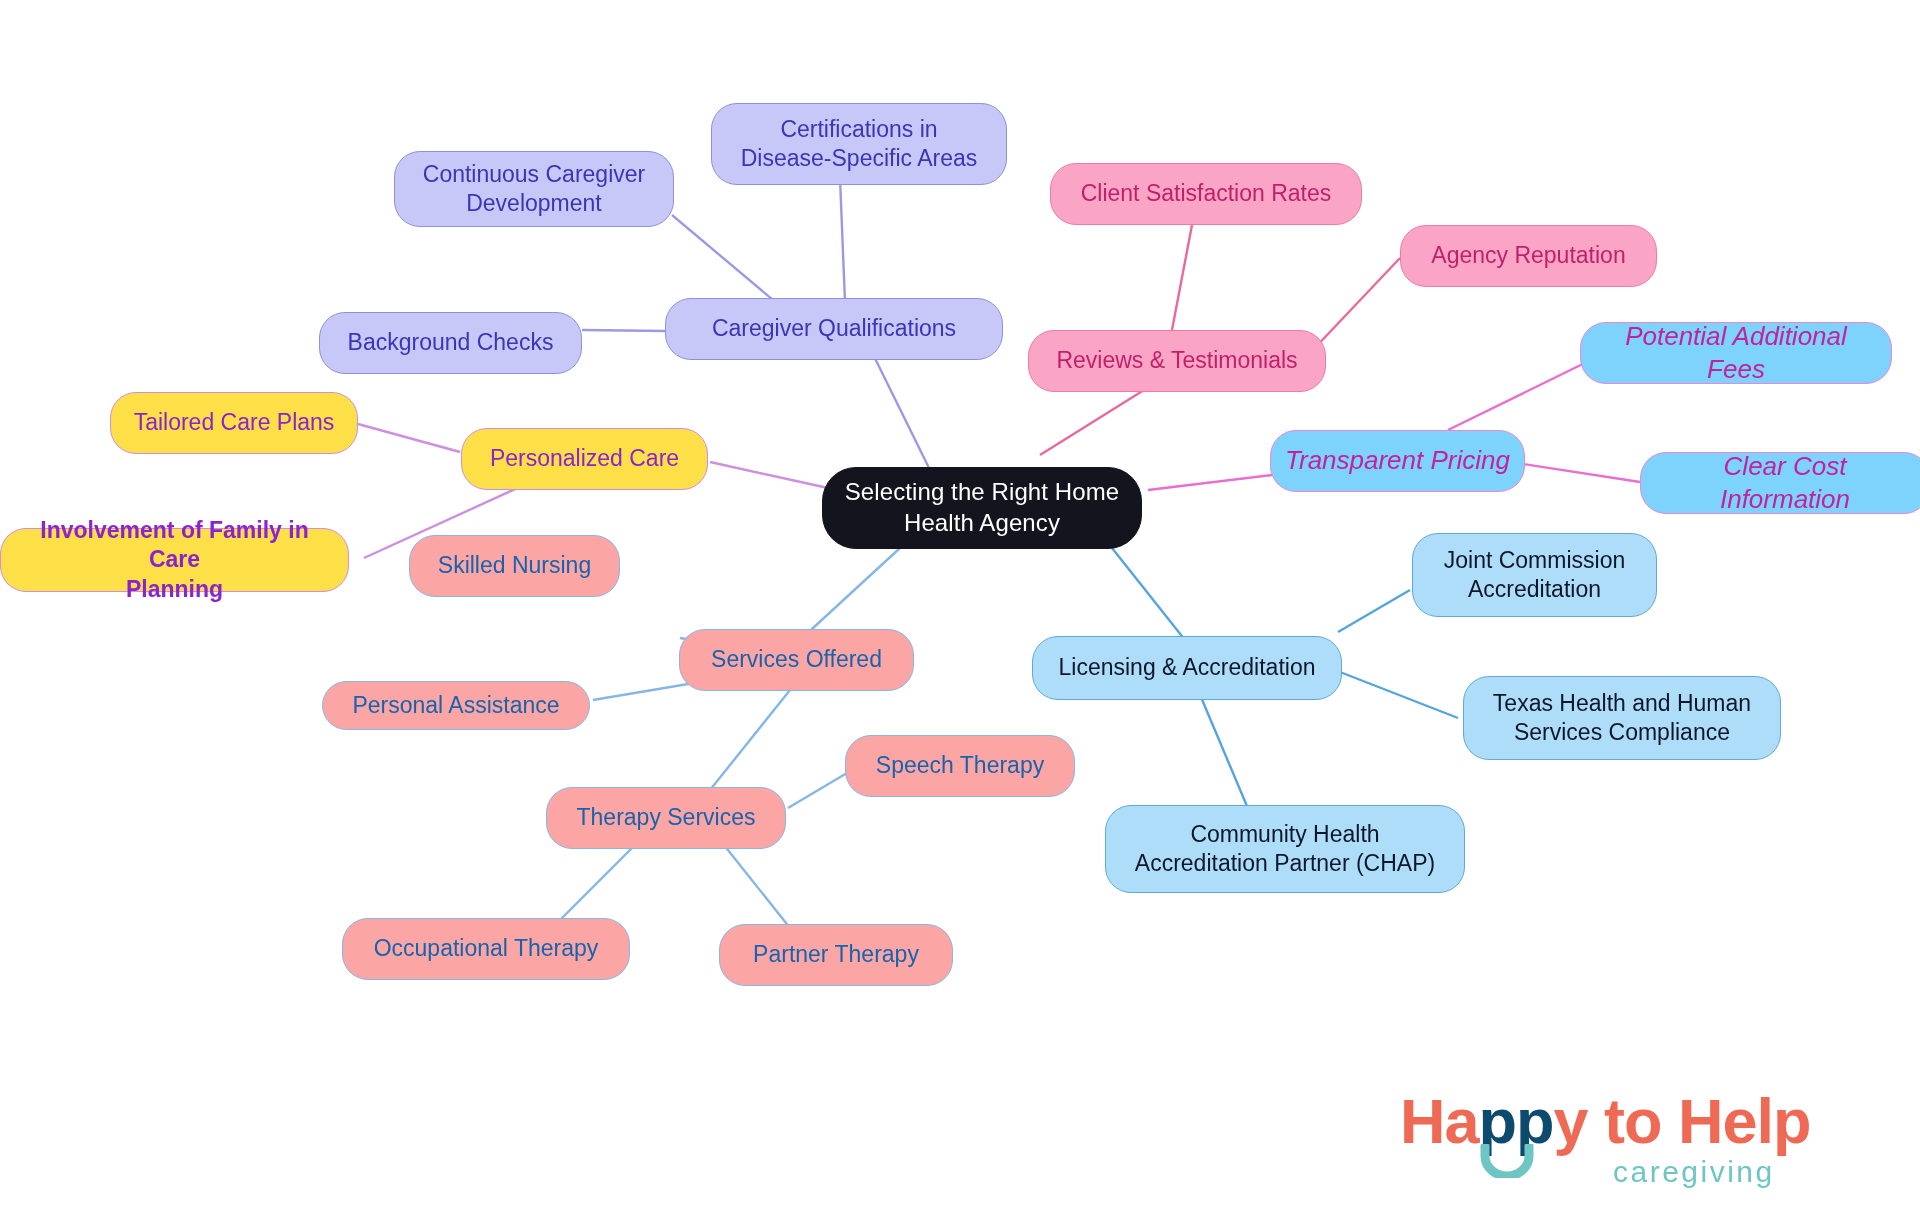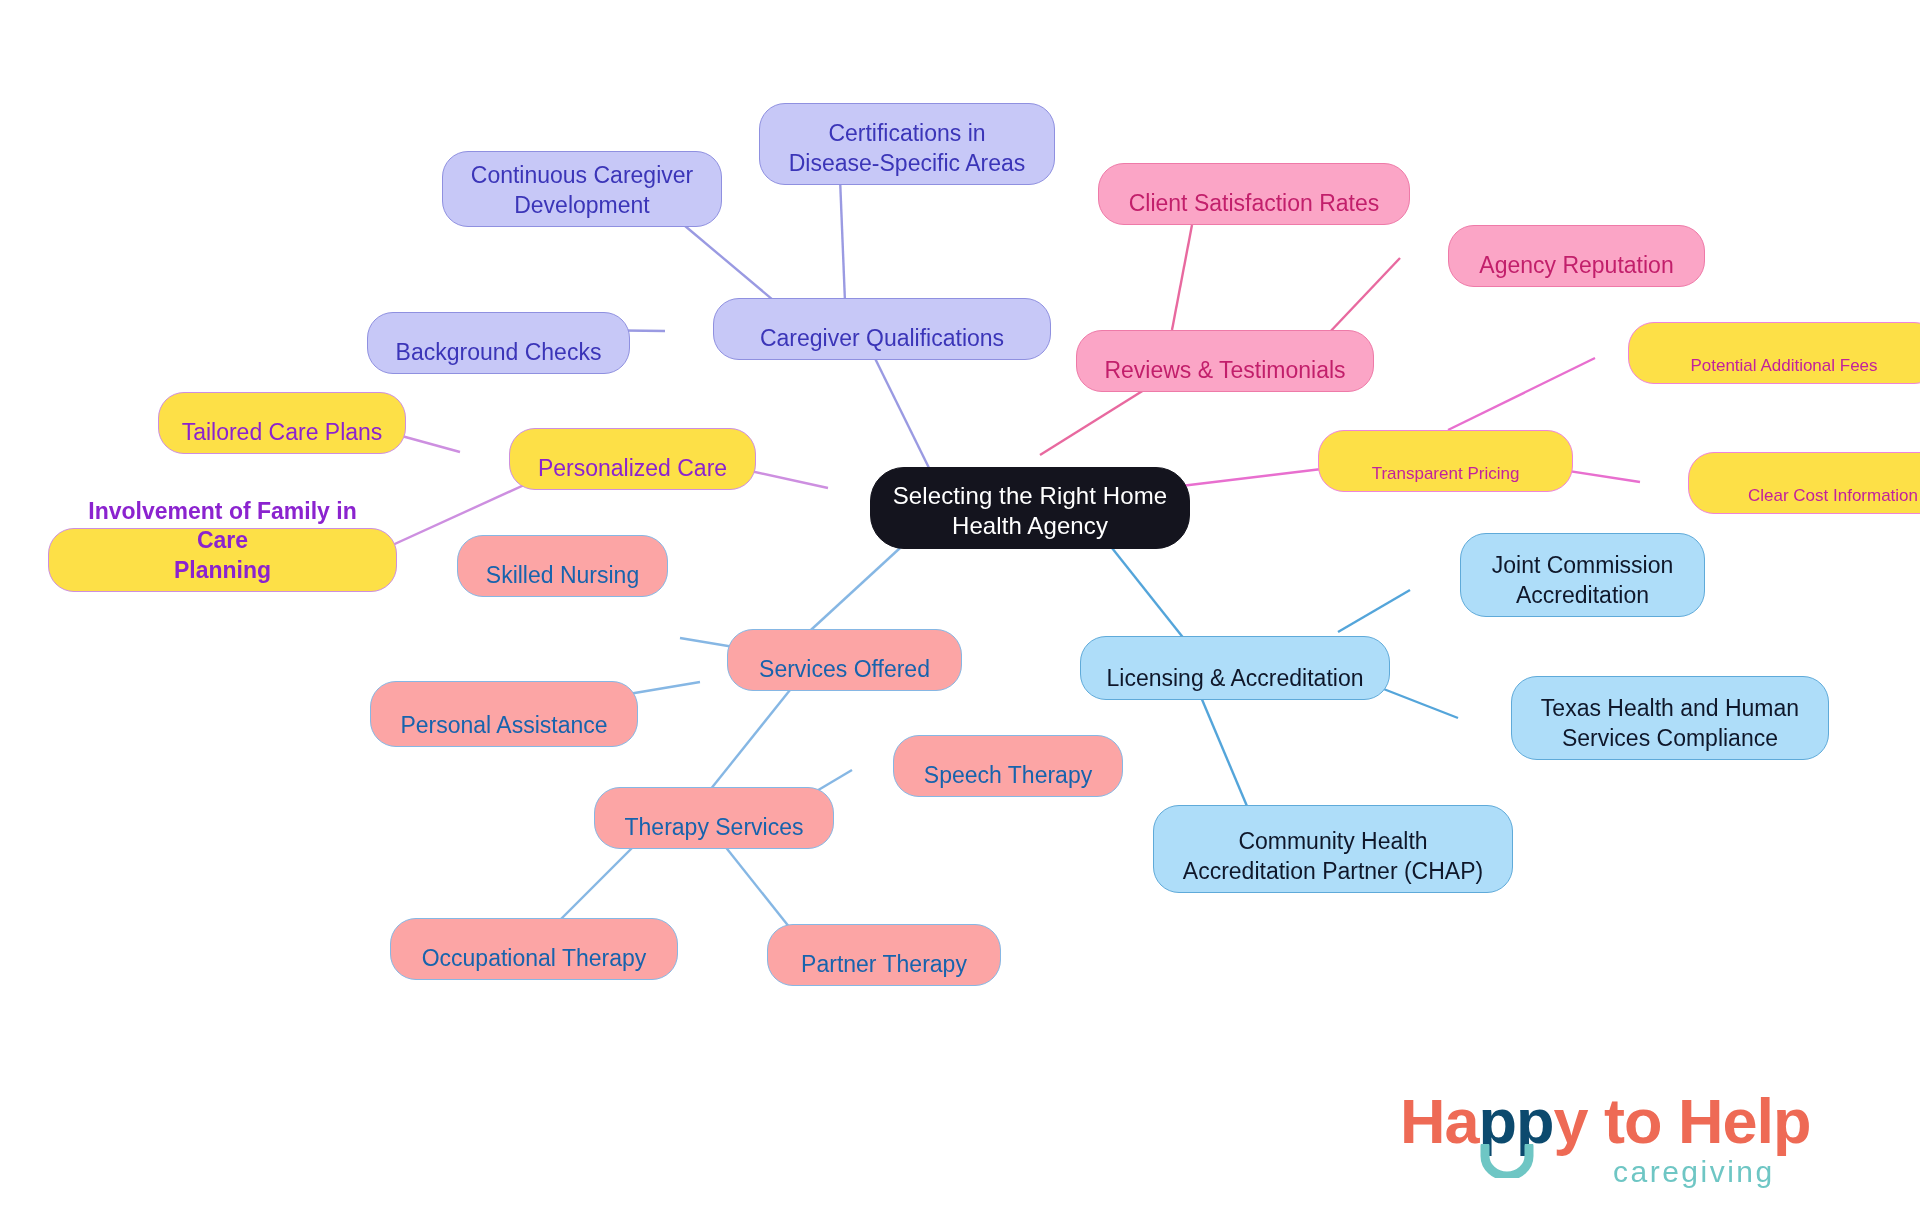--- a/index.html
+++ b/index.html
@@ -22,30 +22,29 @@
     left: 0;
     top: 0;
     width: 1920px;
     height: 1215px;
     pointer-events: none;
   }
   .node {
     position: absolute;
     box-sizing: border-box;
     display: flex;
-    align-items: flex-end;
+    align-items: center;
     justify-content: center;
     text-align: center;
     border-radius: 26px;
     border-width: 1.5px;
     border-style: solid;
     line-height: 1.28;
     padding: 6px 14px;
     white-space: pre-line;
-    margin-left: 48px;
   }
   .node.root {
     background: #14141e;
     border-color: #14141e;
     color: #ffffff;
     font-size: 24px;
     border-radius: 34px;
     letter-spacing: 0.1px;
   }
   
@@ -57,24 +56,25 @@
   }
   
   .n-pink {
     background: #fba5c6;
     border-color: #ee7aa8;
     color: #c21f6b;
     font-size: 23px;
   }
   
   .n-magenta {
-    background: #fde047;
+    background: #7dd3fc;
     border-color: #ef85d9;
     color: #c2229c;
-    font-size: 17px;
+    font-size: 26px;
+    font-style: italic;
   }
   
   .n-blue {
     background: #aeddf9;
     border-color: #5faad9;
     color: #0f172a;
     font-size: 23px;
   }
   
   .n-paleblue {
@@ -220,21 +220,21 @@
     <span>Community Health
 Accreditation Partner (CHAP)</span>
   </div>
 
   <div class="node n-paleblue" style="left:679px; top:629px; width:235px; height:62px;">
     <span>Services Offered</span>
   </div>
   <div class="node n-paleblue" style="left:409px; top:535px; width:211px; height:62px;">
     <span>Skilled Nursing</span>
   </div>
-  <div class="node n-paleblue" style="left:322px; top:681px; width:268px; height:66px;">
+  <div class="node n-paleblue" style="left:322px; top:681px; width:268px; height:49px;">
     <span>Personal Assistance</span>
   </div>
   <div class="node n-paleblue" style="left:546px; top:787px; width:240px; height:62px;">
     <span>Therapy Services</span>
   </div>
   <div class="node n-paleblue" style="left:845px; top:735px; width:230px; height:62px;">
     <span>Speech Therapy</span>
   </div>
   <div class="node n-paleblue" style="left:342px; top:918px; width:288px; height:62px;">
     <span>Occupational Therapy</span>

